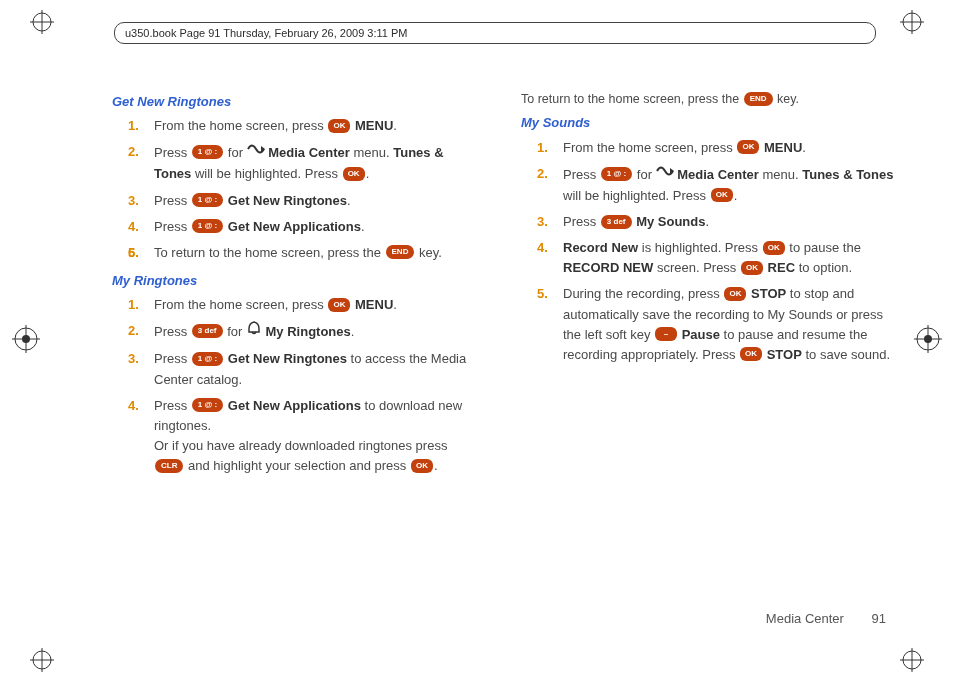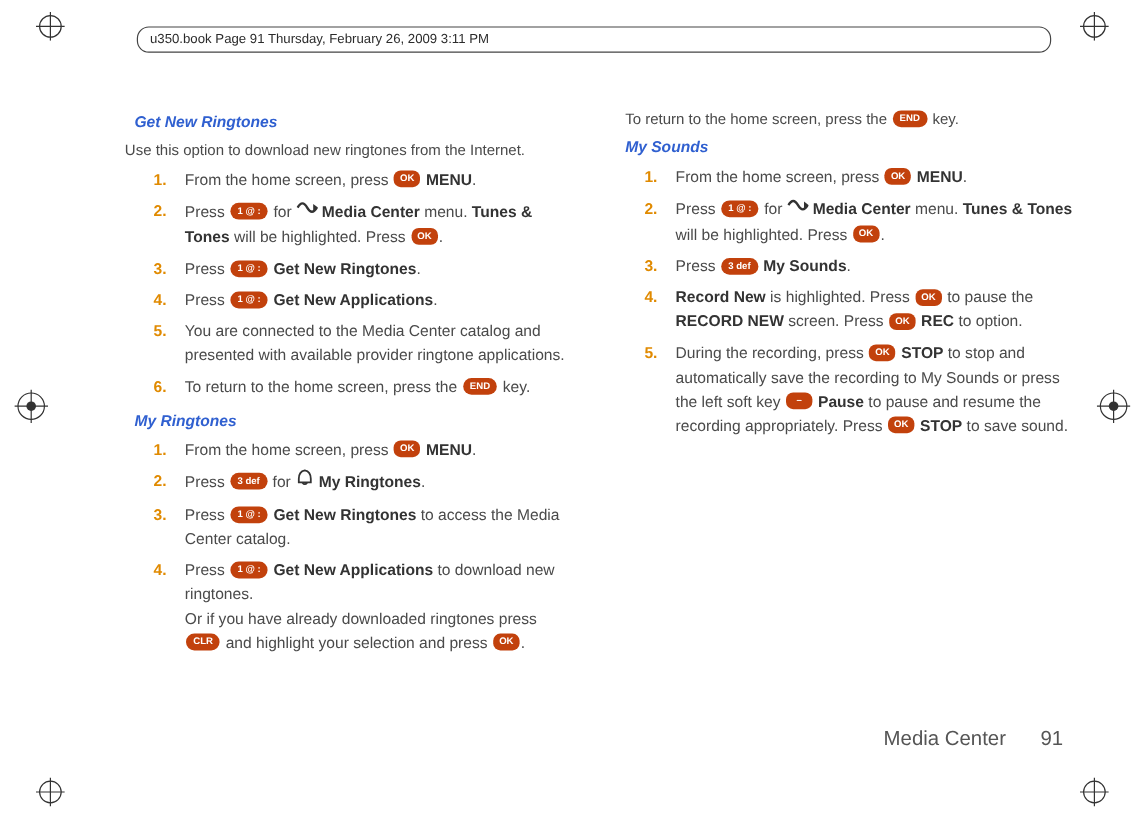--- a/index.html
+++ b/index.html
@@ -98,21 +98,21 @@
   .navicon {
     display:inline-block;
     vertical-align:middle;
     position:relative;
     top:-1px;
   }
   .footer {
     position:absolute;
     bottom: 56px;
     right: 68px;
-    font-size: 17px;
+    font-size: 13px;
     color:#555;
   }
   .footer .pn { margin-left: 24px; }
   .bigmark-left, .bigmark-right {
     position:absolute;
     top: 50%;
     transform: translateY(-50%);
   }
   .bigmark-left { left: 12px; }
   .bigmark-right { right: 12px; }
@@ -166,39 +166,37 @@
 </div>
 
 <div class="headerbox">
   <span>u350.book  Page 91  Thursday, February 26, 2009  3:11 PM</span>
 </div>
 
 <div class="content">
 
   <div class="col">
     <div class="sect-title">Get New Ringtones</div>
-    <div class="intro">Use this option to download new ringtones from the Internet.</div>
     <ol class="steps">
       <li><span class="num">1.</span>
         <span>From the home screen, press </span><span class="key">OK</span><span class="b"> MENU</span><span>.</span>
       </li>
       <li><span class="num">2.</span>
         <span>Press </span><span class="key wide">1 @ :</span><span> for </span><span class="navicon"><svg width="18" height="16">
               <path d="M1 8 Q5 1 9 8 Q13 15 17 8" fill="none" stroke="#333" stroke-width="2"></path>
               <polygon points="14,5 18,8 14,11" fill="#333"></polygon>
             </svg></span><span class="b"> Media Center</span><span> menu. </span><span class="b">Tunes &amp; Tones</span><span> will be highlighted. Press </span><span class="key">OK</span><span>.</span>
       </li>
       <li><span class="num">3.</span>
         <span>Press </span><span class="key wide">1 @ :</span><span class="b"> Get New Ringtones</span><span>.</span>
       </li>
       <li><span class="num">4.</span>
         <span>Press </span><span class="key wide">1 @ :</span><span class="b"> Get New Applications</span><span>.</span>
       </li>
       <li><span class="num">5.</span>
-        <span>You are connected to the Media Center catalog and presented with available provider ringtone applications.</span>
       </li>
       <li><span class="num">6.</span>
         <span>To return to the home screen, press the </span><span class="key wide">END</span><span> key.</span>
       </li>
     </ol>
 
     <div class="sect-title" style="margin-top:8px">My Ringtones</div>
     <ol class="steps">
       <li><span class="num">1.</span>
         <span>From the home screen, press </span><span class="key">OK</span><span class="b"> MENU</span><span>.</span>

